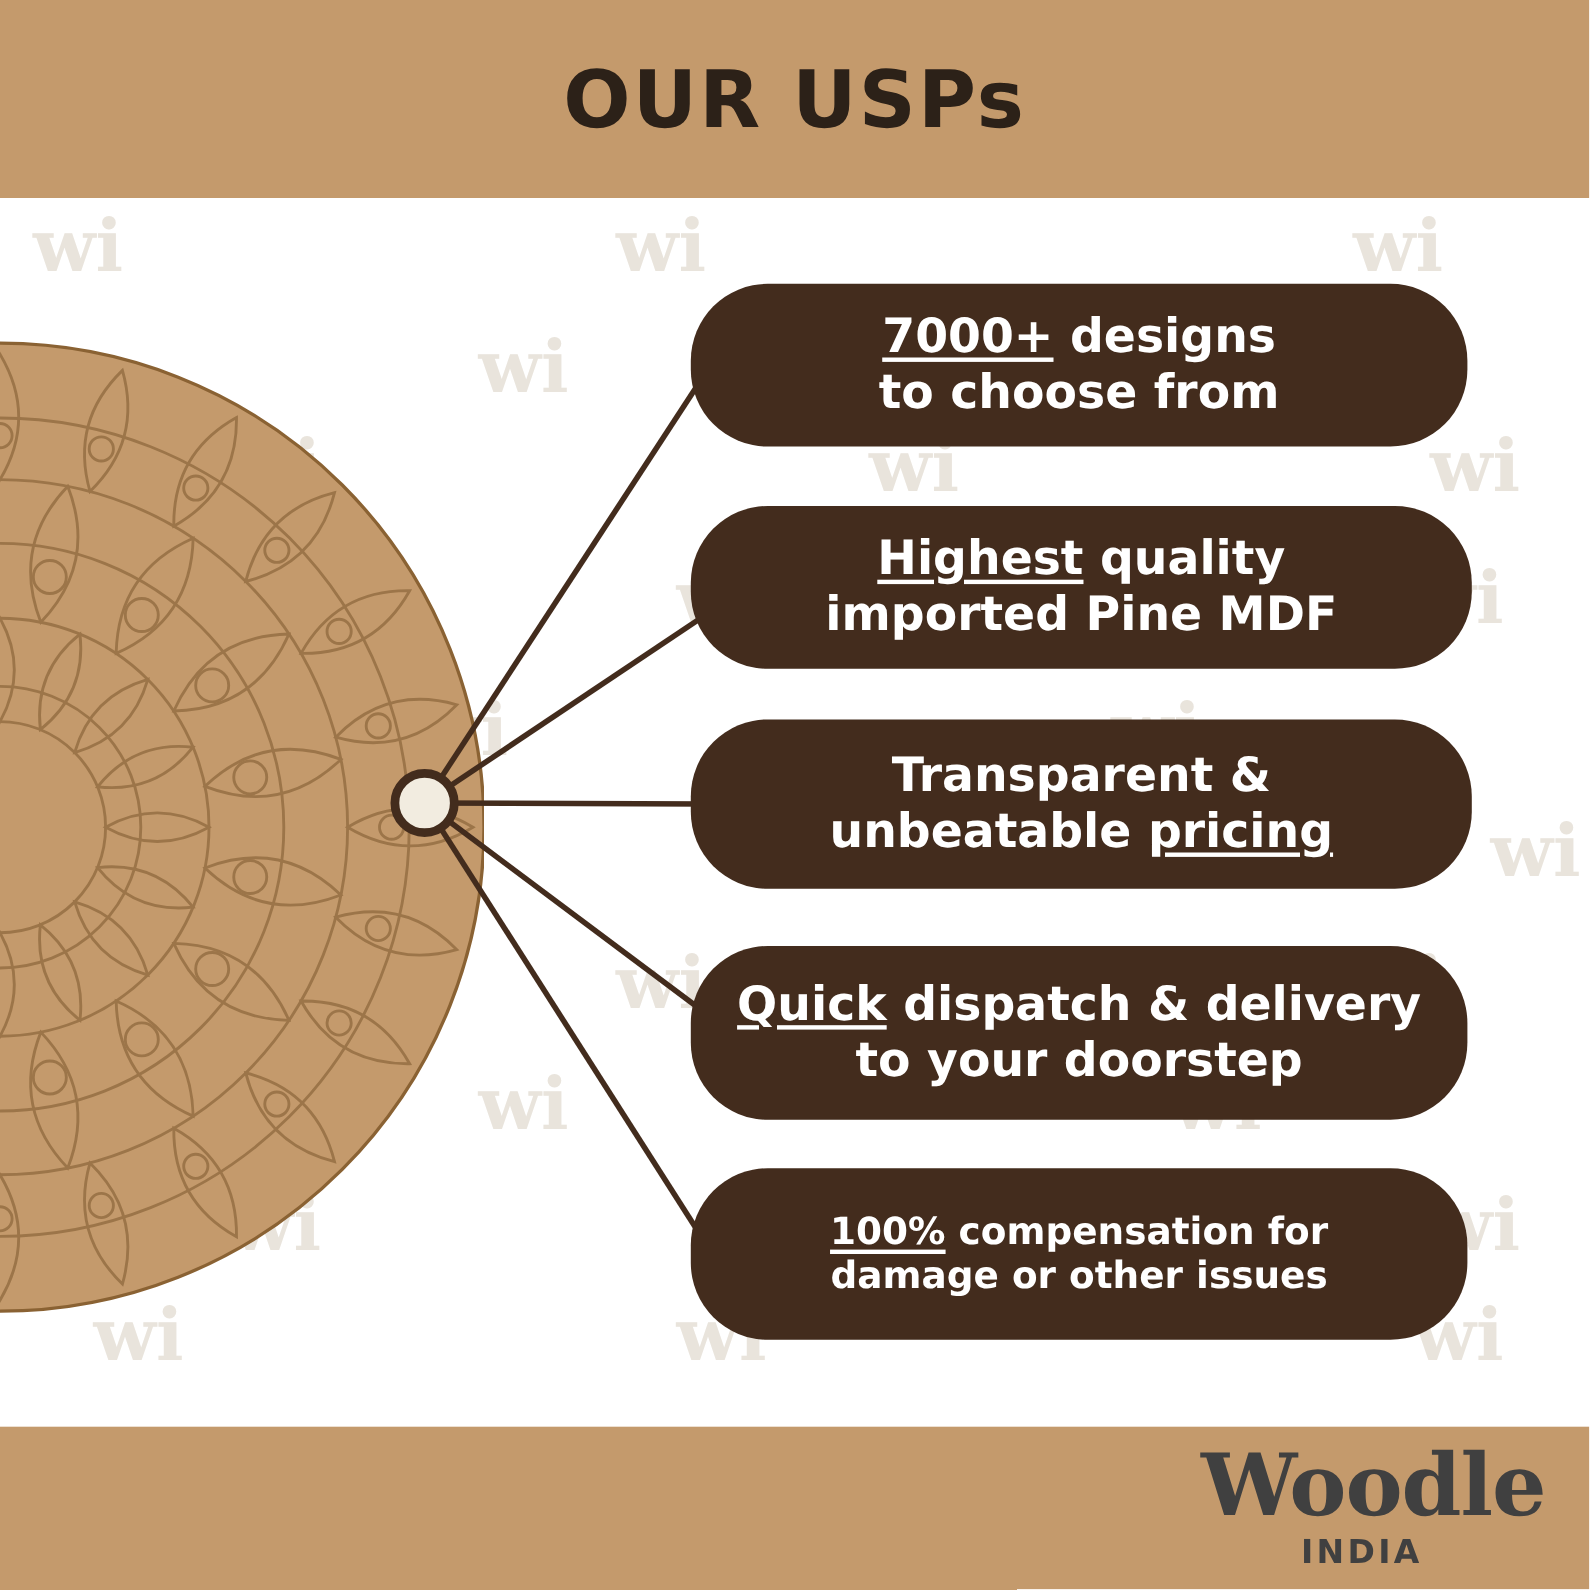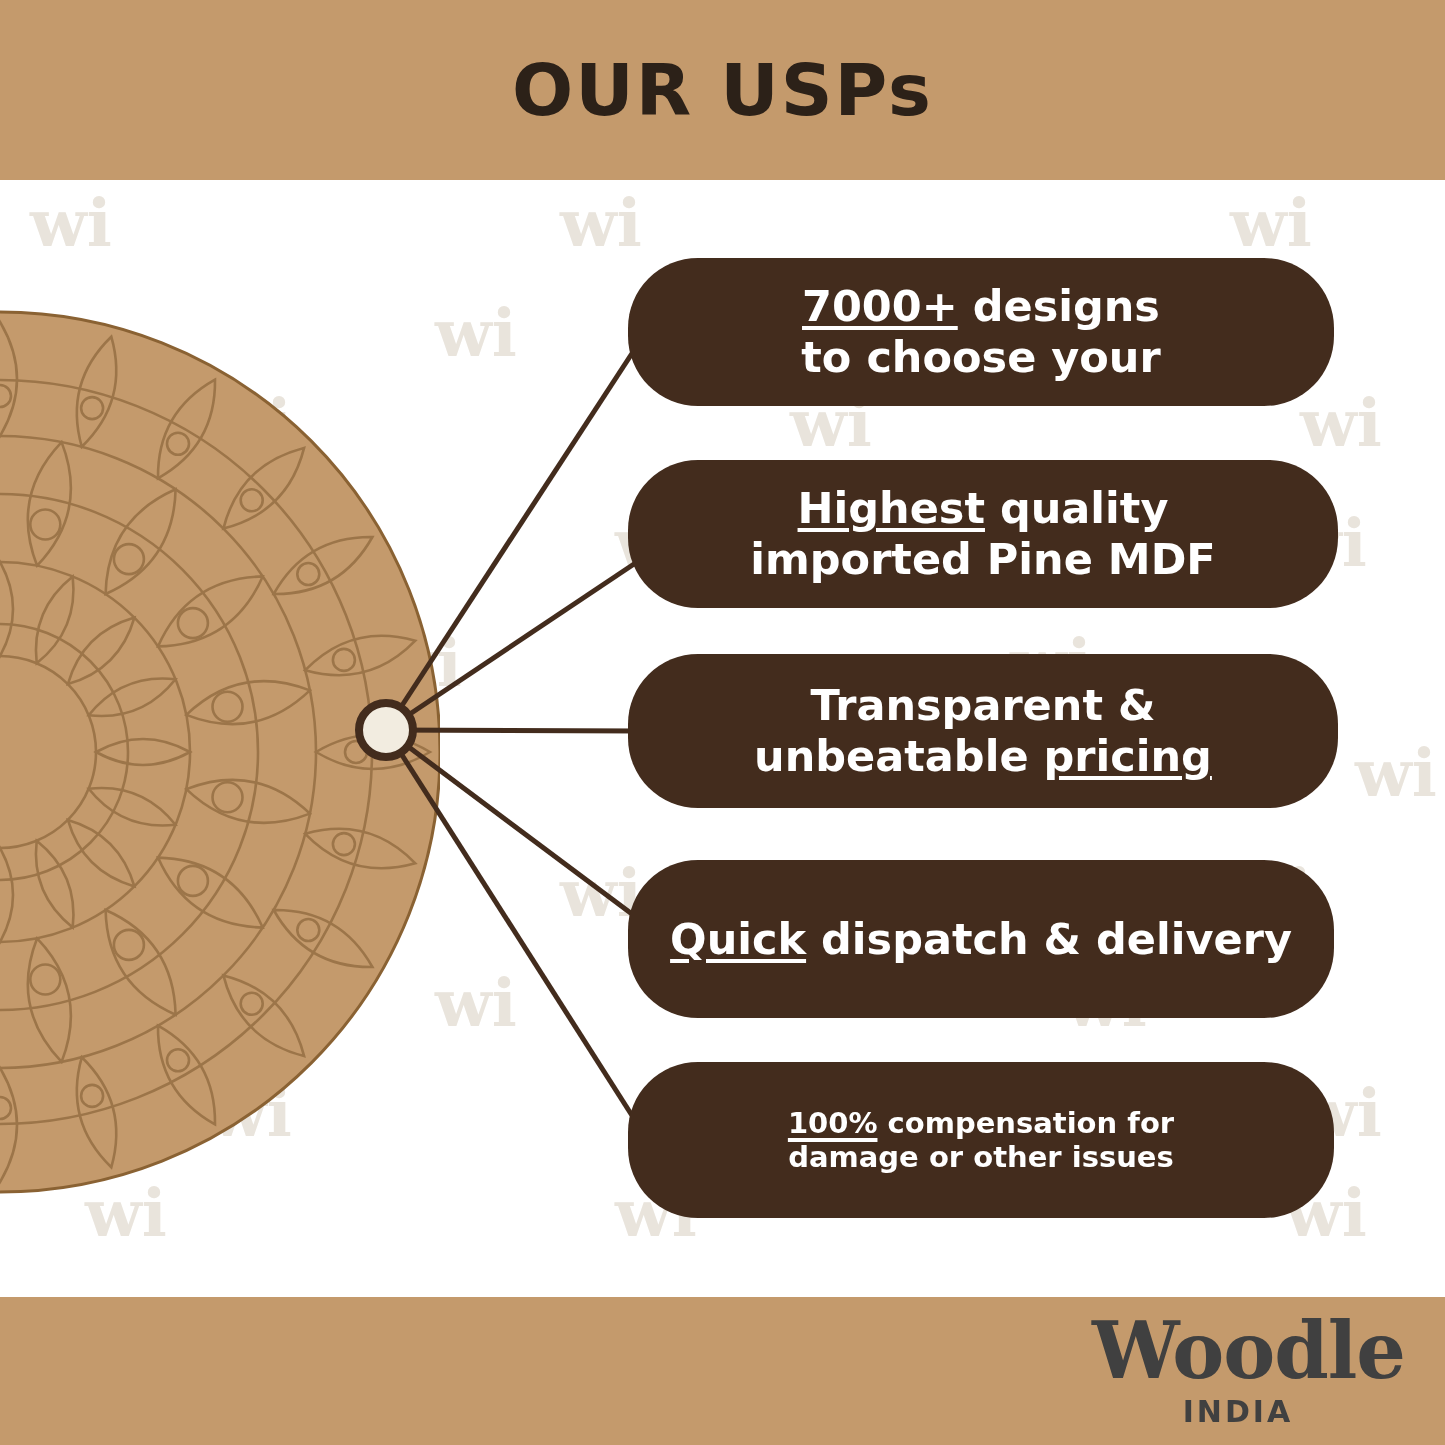--- a/index.html
+++ b/index.html
@@ -73,21 +73,21 @@
     box-sizing:border-box;
     padding:16px 26px;
   }
   .pill .ln { display:block; white-space:nowrap; }
   .u { text-decoration:underline; text-underline-offset:5px; text-decoration-thickness:4px; }
 
   #pill-0 { left:628px; top:258px;  width:706px; height:148px; font-size:43px; }
   #pill-1 { left:628px; top:460px;  width:710px; height:148px; font-size:43px; }
   #pill-2 { left:628px; top:654px;  width:710px; height:154px; font-size:43px; }
   #pill-3 { left:628px; top:860px;  width:706px; height:158px; font-size:43px;text-align:center; }
-  #pill-4 { left:628px; top:1062px; width:706px; height:156px; font-size:29px; }
+  #pill-4 { left:628px; top:1062px; width:706px; height:156px; font-size:34px; }
 
   
   #logo {
     position:absolute;
     right:40px; bottom:16px;
     text-align:center;
     color:#404040;
     font-family:"DejaVu Serif", serif;
   }
   #logo-word {
@@ -270,35 +270,36 @@
       <line x1="386" y1="730" x2="640" y2="560"></line>
       <line x1="386" y1="730" x2="640" y2="731"></line>
       <line x1="386" y1="730" x2="640" y2="920"></line>
       <line x1="386" y1="730" x2="640" y2="1128"></line>
     </g>
     <circle cx="386" cy="730" r="27" fill="#f2ece0" stroke="#432c1d" stroke-width="8"></circle>
   </svg>
 
   <div class="pill" id="pill-0">
     <span class="ln"><span class="u">7000+</span><span> designs</span></span>
-    <span class="ln">to choose your</span>
+    <span class="ln">to choose from</span>
   </div>
 
   <div class="pill" id="pill-2">
     <span class="ln">Transparent &amp;</span>
     <span class="ln"><span>unbeatable </span><span class="u">pricing</span></span>
   </div>
 
   <div class="pill" id="pill-1">
     <span class="ln"><span class="u">Highest</span><span> quality</span></span>
     <span class="ln">imported Pine MDF</span>
   </div>
 
   <div class="pill" id="pill-3">
     <span class="ln"><span class="u">Quick</span><span> dispatch &amp; delivery</span></span>
+    <span class="ln">to your doorstep</span>
   </div>
 
   <div class="pill" id="pill-4">
     <span class="ln"><span class="u">100%</span><span> compensation for</span></span>
     <span class="ln">damage or other issues</span>
   </div>
 
   <div class="band" id="footer-band"></div>
   <div id="logo">
     <div id="logo-word">Woodle</div>

